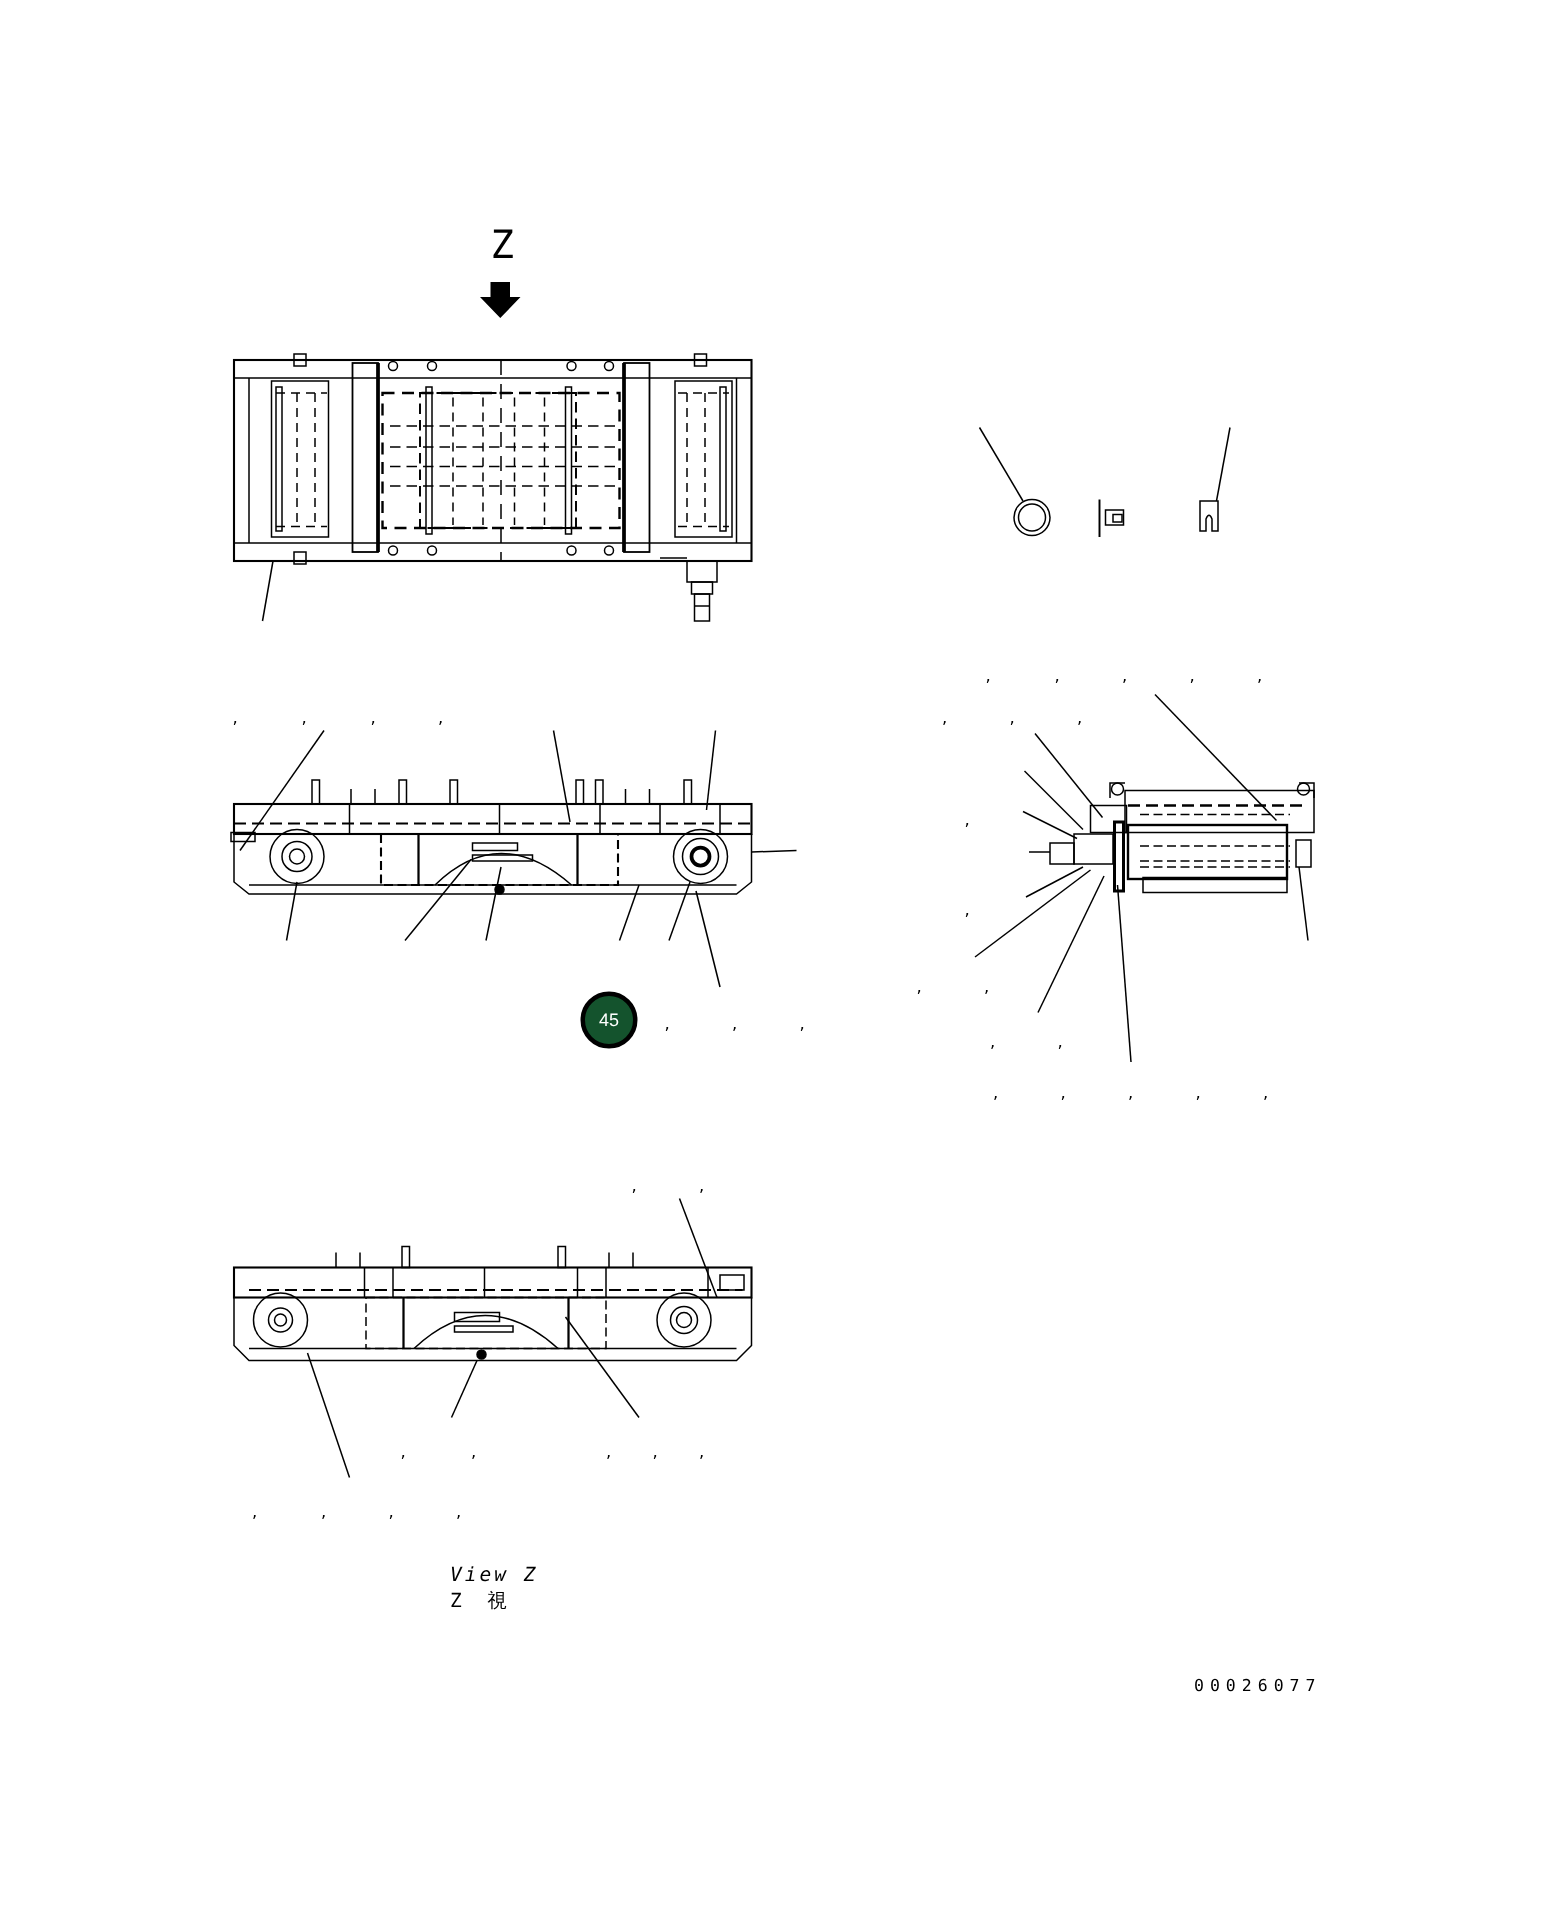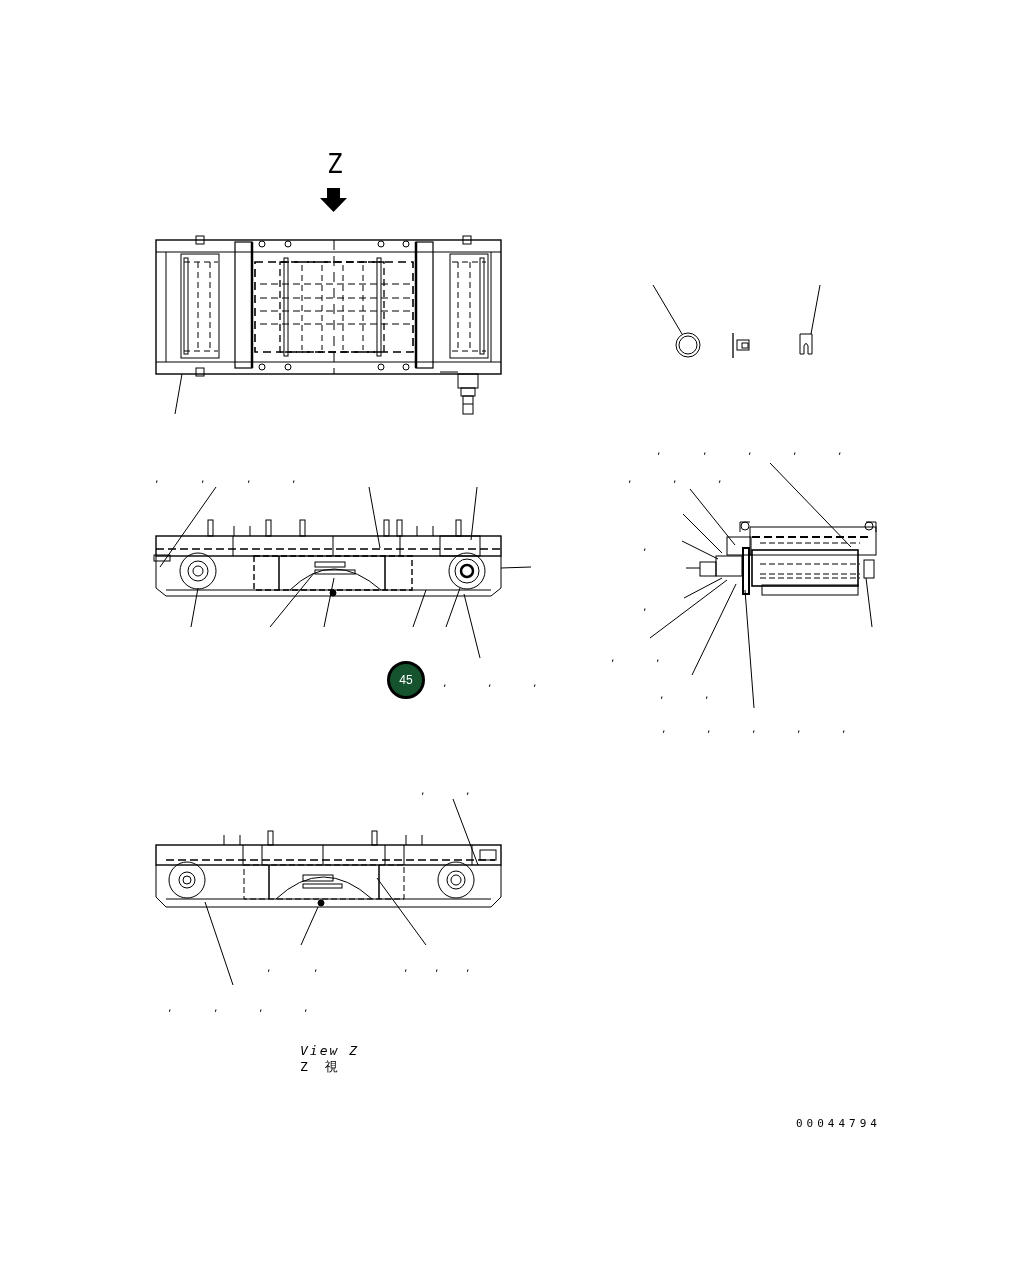--- a/index.html
+++ b/index.html
@@ -213,21 +213,21 @@
 
 <div class="lbl" style="left:327px; top:150px; font-size:26px; line-height:28px; font-family:'DejaVu Sans Mono', monospace; font-weight:normal;">Z</div>
 
 <div class="badge" style="left:387px; top:661px;">
   <span>45</span>
 </div>
 
 <div class="view-title" style="left:300px; top:1026px;margin-top:32px;">Z　視</div>
 <div class="view-title" style="left:300px; top:1043px;font-style:italic;">View Z</div>
 
-<div class="docnum" style="left:796px; top:1117px;">00044794</div>
+<div class="docnum" style="left:796px; top:1117px;">00026077</div>
 
 <div id="comma-layer">
     <span class="comma" style="left: 155px; top: 473px;">,</span>
     <span class="comma" style="left: 201px; top: 473px;">,</span>
     <span class="comma" style="left: 247px; top: 473px;">,</span>
     <span class="comma" style="left: 292px; top: 473px;">,</span>
     <span class="comma" style="left: 443px; top: 677px;">,</span>
     <span class="comma" style="left: 488px; top: 677px;">,</span>
     <span class="comma" style="left: 533px; top: 677px;">,</span>
     <span class="comma" style="left: 657px; top: 445px;">,</span>

